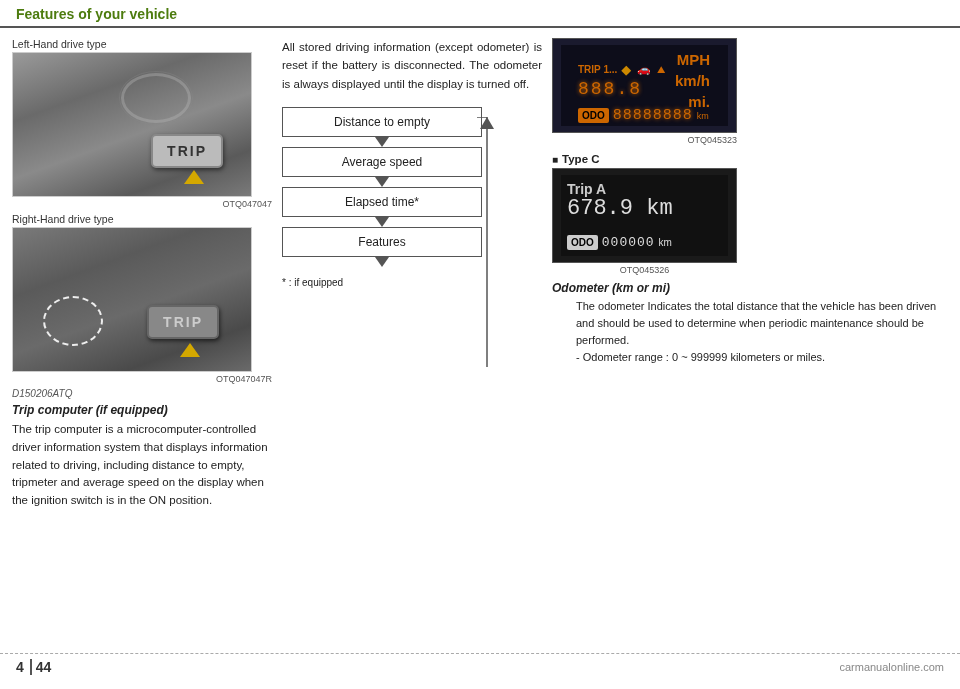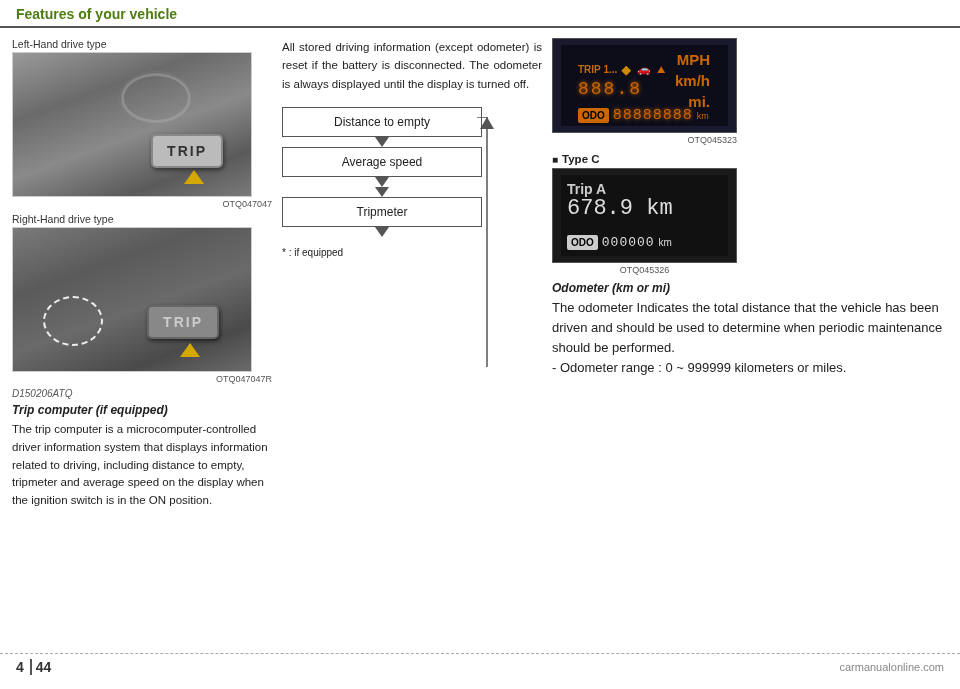--- a/index.html
+++ b/index.html
@@ -257,23 +257,24 @@
 
     .odometer-title {
       font-size: 12px;
       font-style: italic;
       font-weight: bold;
       margin-top: 6px;
       margin-bottom: 3px;
     }
 
     .odometer-text {
-      font-size: 13px;
+      font-size: 11px;
       line-height: 1.55;
       color: #222;
+      margin-left: 24px;
     }
 
     
     .page-footer {
       border-top: 1px dashed #aaa;
       padding: 5px 16px;
       display: flex;
       align-items: center;
       gap: 12px;
       margin-top: 8px;
@@ -397,23 +398,26 @@
     <div class="flowchart-wrapper">
       <div class="flowchart">
         <div class="flow-box">
           <span>Distance to empty</span>
         </div>
         <div class="flow-arrow"></div>
         <div class="flow-box">
           <span>Average speed</span>
         </div>
         <div class="flow-arrow"></div>
+        <div class="flow-box">
+          <span>Elapsed time*</span>
+        </div>
         <div class="flow-arrow"></div>
         <div class="flow-box">
-          <span>Tripmeter</span>
+          <span>Features</span>
         </div>
         <div class="flow-arrow"></div>
       </div>
       
       <svg width="35" height="250" style="position:absolute; right:-30px; top:14px;">
         <line x1="10" y1="0" x2="10" y2="250" stroke="#555" stroke-width="1.5"></line>
         <line x1="10" y1="0" x2="10" y2="0" stroke="#555" stroke-width="1.5"></line>
         <polyline points="10,0 3,12 17,12" fill="#555" stroke="none"></polyline>
 
         <line x1="10" y1="0" x2="0" y2="0" stroke="#555" stroke-width="1.5"></line>

